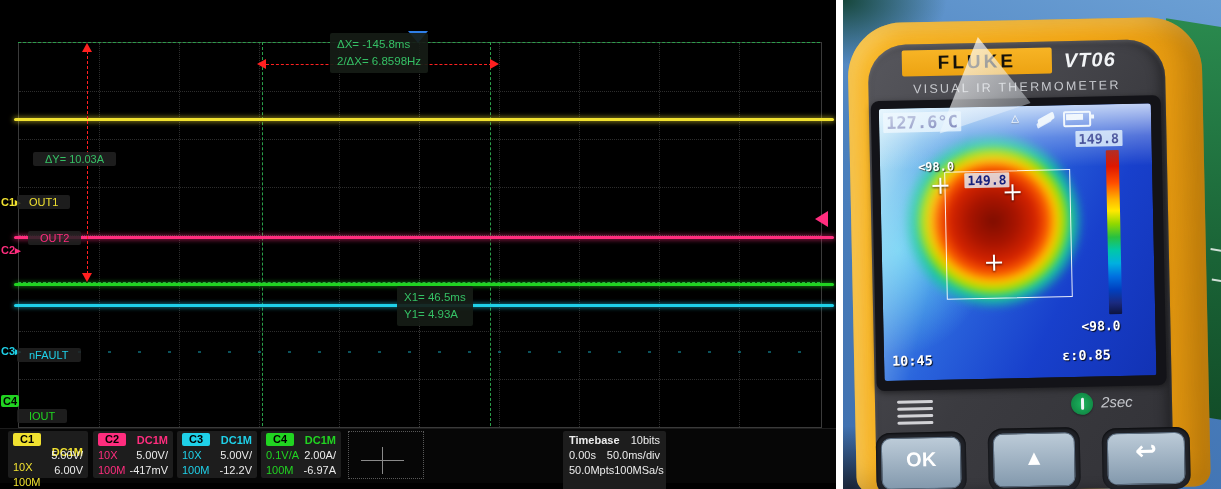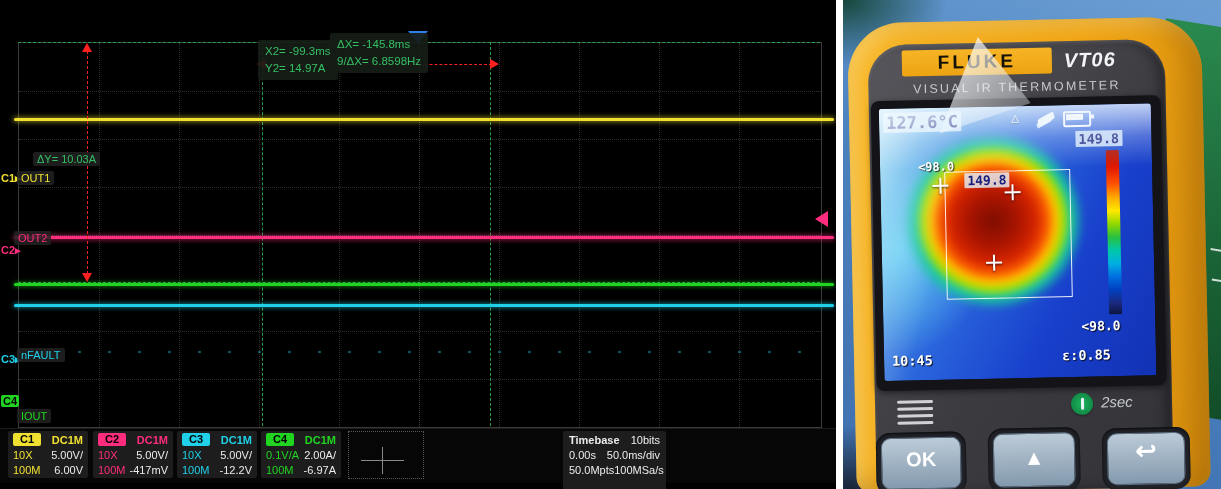--- a/index.html
+++ b/index.html
@@ -26,25 +26,25 @@
   .arr.up{border-left:5px solid transparent;border-right:5px solid transparent;border-bottom:9px solid #ff2020;}
   .arr.down{border-left:5px solid transparent;border-right:5px solid transparent;border-top:9px solid #ff2020;}
   .arr.rt{border-top:5px solid transparent;border-bottom:5px solid transparent;border-left:9px solid #ff2020;}
   .arr.lf{border-top:5px solid transparent;border-bottom:5px solid transparent;border-right:9px solid #ff2020;}
   .trigpos{position:absolute;left:408px;top:31px;width:0;height:0;
     border-left:10px solid transparent;border-right:10px solid transparent;border-top:12px solid #2f7fe8;}
   .triglev{position:absolute;left:815px;top:211px;width:0;height:0;
     border-top:8px solid transparent;border-bottom:8px solid transparent;border-right:13px solid #ff2d7e;}
   .tip{position:absolute;background:rgba(22,28,22,.92);color:#35c065;font-size:11.5px;
        line-height:17px;padding:3px 7px;border-radius:2px;white-space:nowrap;z-index:6;}
-  .chip{position:absolute;background:rgba(34,34,34,.85);font-size:11px;padding:1px 4px;
+  .chip{position:absolute;background:rgba(34,34,34,.85);font-size:11px;padding:1px 12px;
         border-radius:2px;white-space:nowrap;z-index:5;}
   .mark{position:absolute;font-size:11px;font-weight:bold;z-index:5;}
   .mark.fill{background:#21d421;color:#000;padding:0 2px;border-radius:2px;}
-  .c1fg{color:#f0e130;} .c2fg{color:#ff2d7e;} .c3fg{color:#1fd0e8;} .c4fg{color:#21d421;}
+  .c1fg{color:#f0e130;margin-top:24px;} .c2fg{color:#ff2d7e;} .c3fg{color:#1fd0e8;} .c4fg{color:#21d421;}
   .grnfg{color:#35c065;}
   
   .statusbar{position:absolute;left:0;top:428px;width:836px;height:54px;background:#060606;border-top:1px solid #1c1c1c;}
   .chbox{position:absolute;top:2px;width:80px;height:47px;background:#1d1d1d;border-radius:2px;
          padding:1px 5px;box-sizing:border-box;font-size:11px;}
   .chbox .row{display:flex;justify-content:space-between;align-items:center;height:15px;}
   .tab{color:#000;font-weight:bold;padding:0 7px;border-radius:2px;font-size:11px;line-height:13px;}
   .bg1{background:#f0e130;} .bg2{background:#ff2d7e;} .bg3{background:#1fd0e8;} .bg4{background:#21d421;}
   .wh{color:#ececec;text-align:center;}
   .bold{font-weight:bold;}
@@ -167,36 +167,36 @@
     <div class="arr down" style="left:82px;top:273px"></div>
     <div class="redh"></div>
     <div class="arr lf" style="left:257px;top:59px"></div>
     <div class="arr rt" style="left:490px;top:59px"></div>
 
     <div class="trigpos"></div>
     <div class="triglev"></div>
 
     <div class="mark c1fg" style="left:1px;top:172px"><span>C1</span><span>▸</span></div>
     <div class="mark c2fg" style="left:1px;top:244px"><span>C2</span><span>▸</span></div>
-    <div class="mark c3fg" style="left:1px;top:353px"><span>C3</span><span>▸</span></div>
+    <div class="mark c3fg" style="left:1px;top:345px"><span>C3</span><span>▸</span></div>
     <div class="mark fill" style="left:1px;top:395px"><span>C4</span></div>
 
     <div class="chip c1fg" style="left:17px;top:171px">OUT1</div>
-    <div class="chip c2fg" style="left:14px;top:231px">OUT2</div>
+    <div class="chip c2fg" style="left:28px;top:231px">OUT2</div>
     <div class="chip c3fg" style="left:17px;top:348px">nFAULT</div>
     <div class="chip c4fg" style="left:17px;top:409px">IOUT</div>
 
     <div class="chip grnfg" style="left:33px;top:152px">ΔY= 10.03A</div>
-    <div class="tip" style="left:258px;top:40px">
-      <div>X2= -99.3ms</div>
-      <div>Y2= 14.97A</div>
-    </div>
     <div class="tip" style="left:330px;top:33px">
       <div>ΔX= -145.8ms</div>
-      <div>9/ΔX= 6.8598Hz</div>
+      <div>2/ΔX= 6.8598Hz</div>
+    </div>
+    <div class="tip" style="left:397px;top:286px">
+      <div>X1= 46.5ms</div>
+      <div>Y1= 4.93A</div>
     </div>
 
     <div class="statusbar">
       <div class="chbox" style="left:8px">
         <div class="row">
             <span class="tab bg1">C1</span>
             <span class="c1fg bold">DC1M</span>
           </div>
         <div class="row">
             <span class="c1fg">10X</span>

